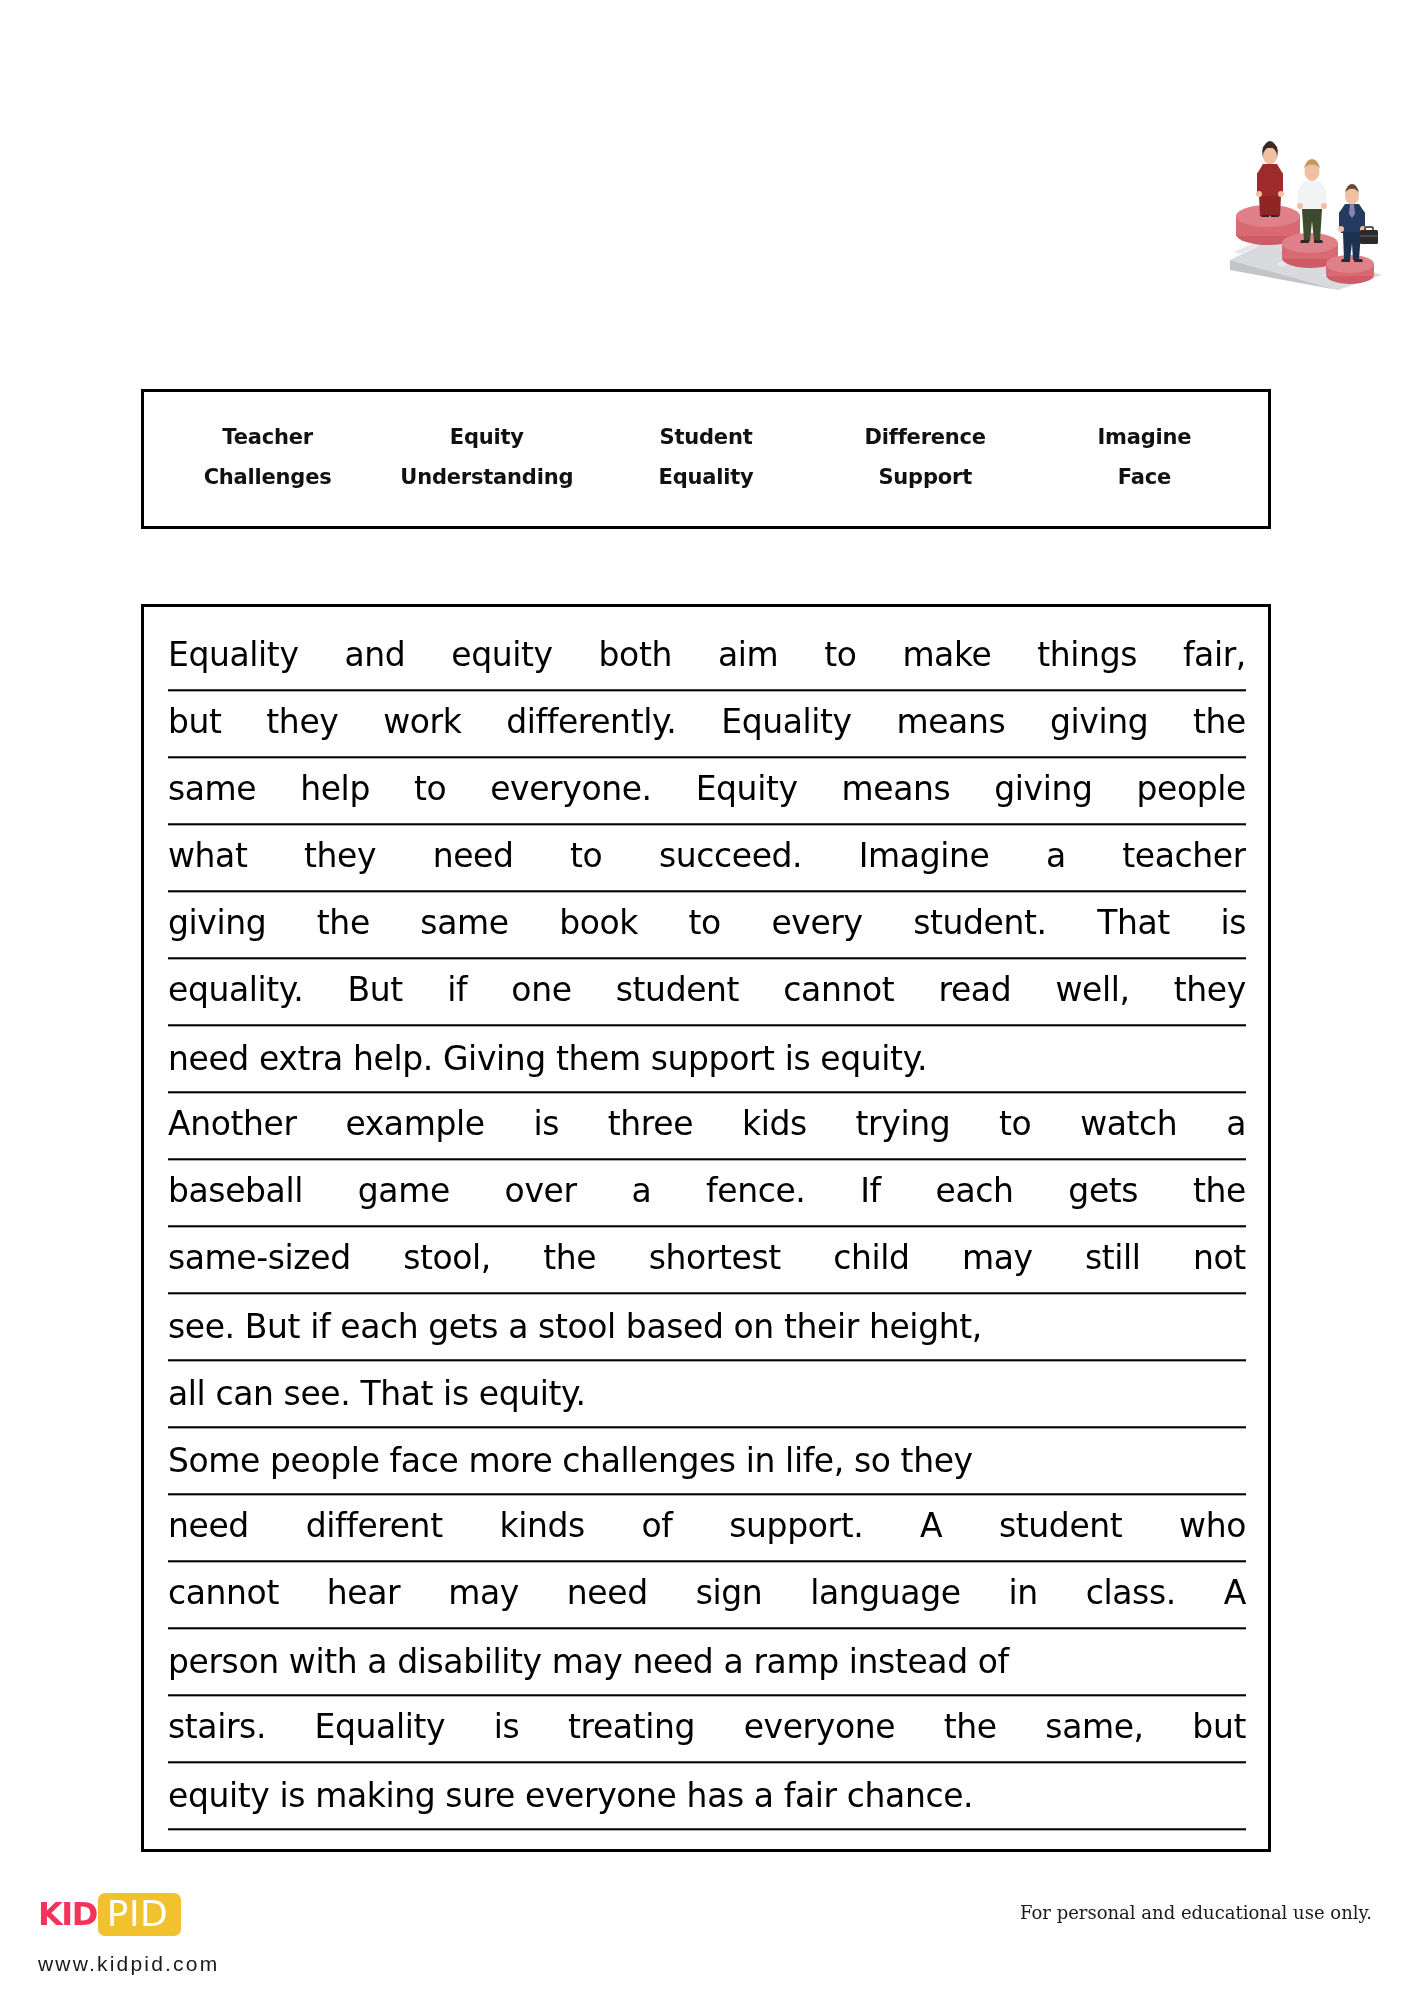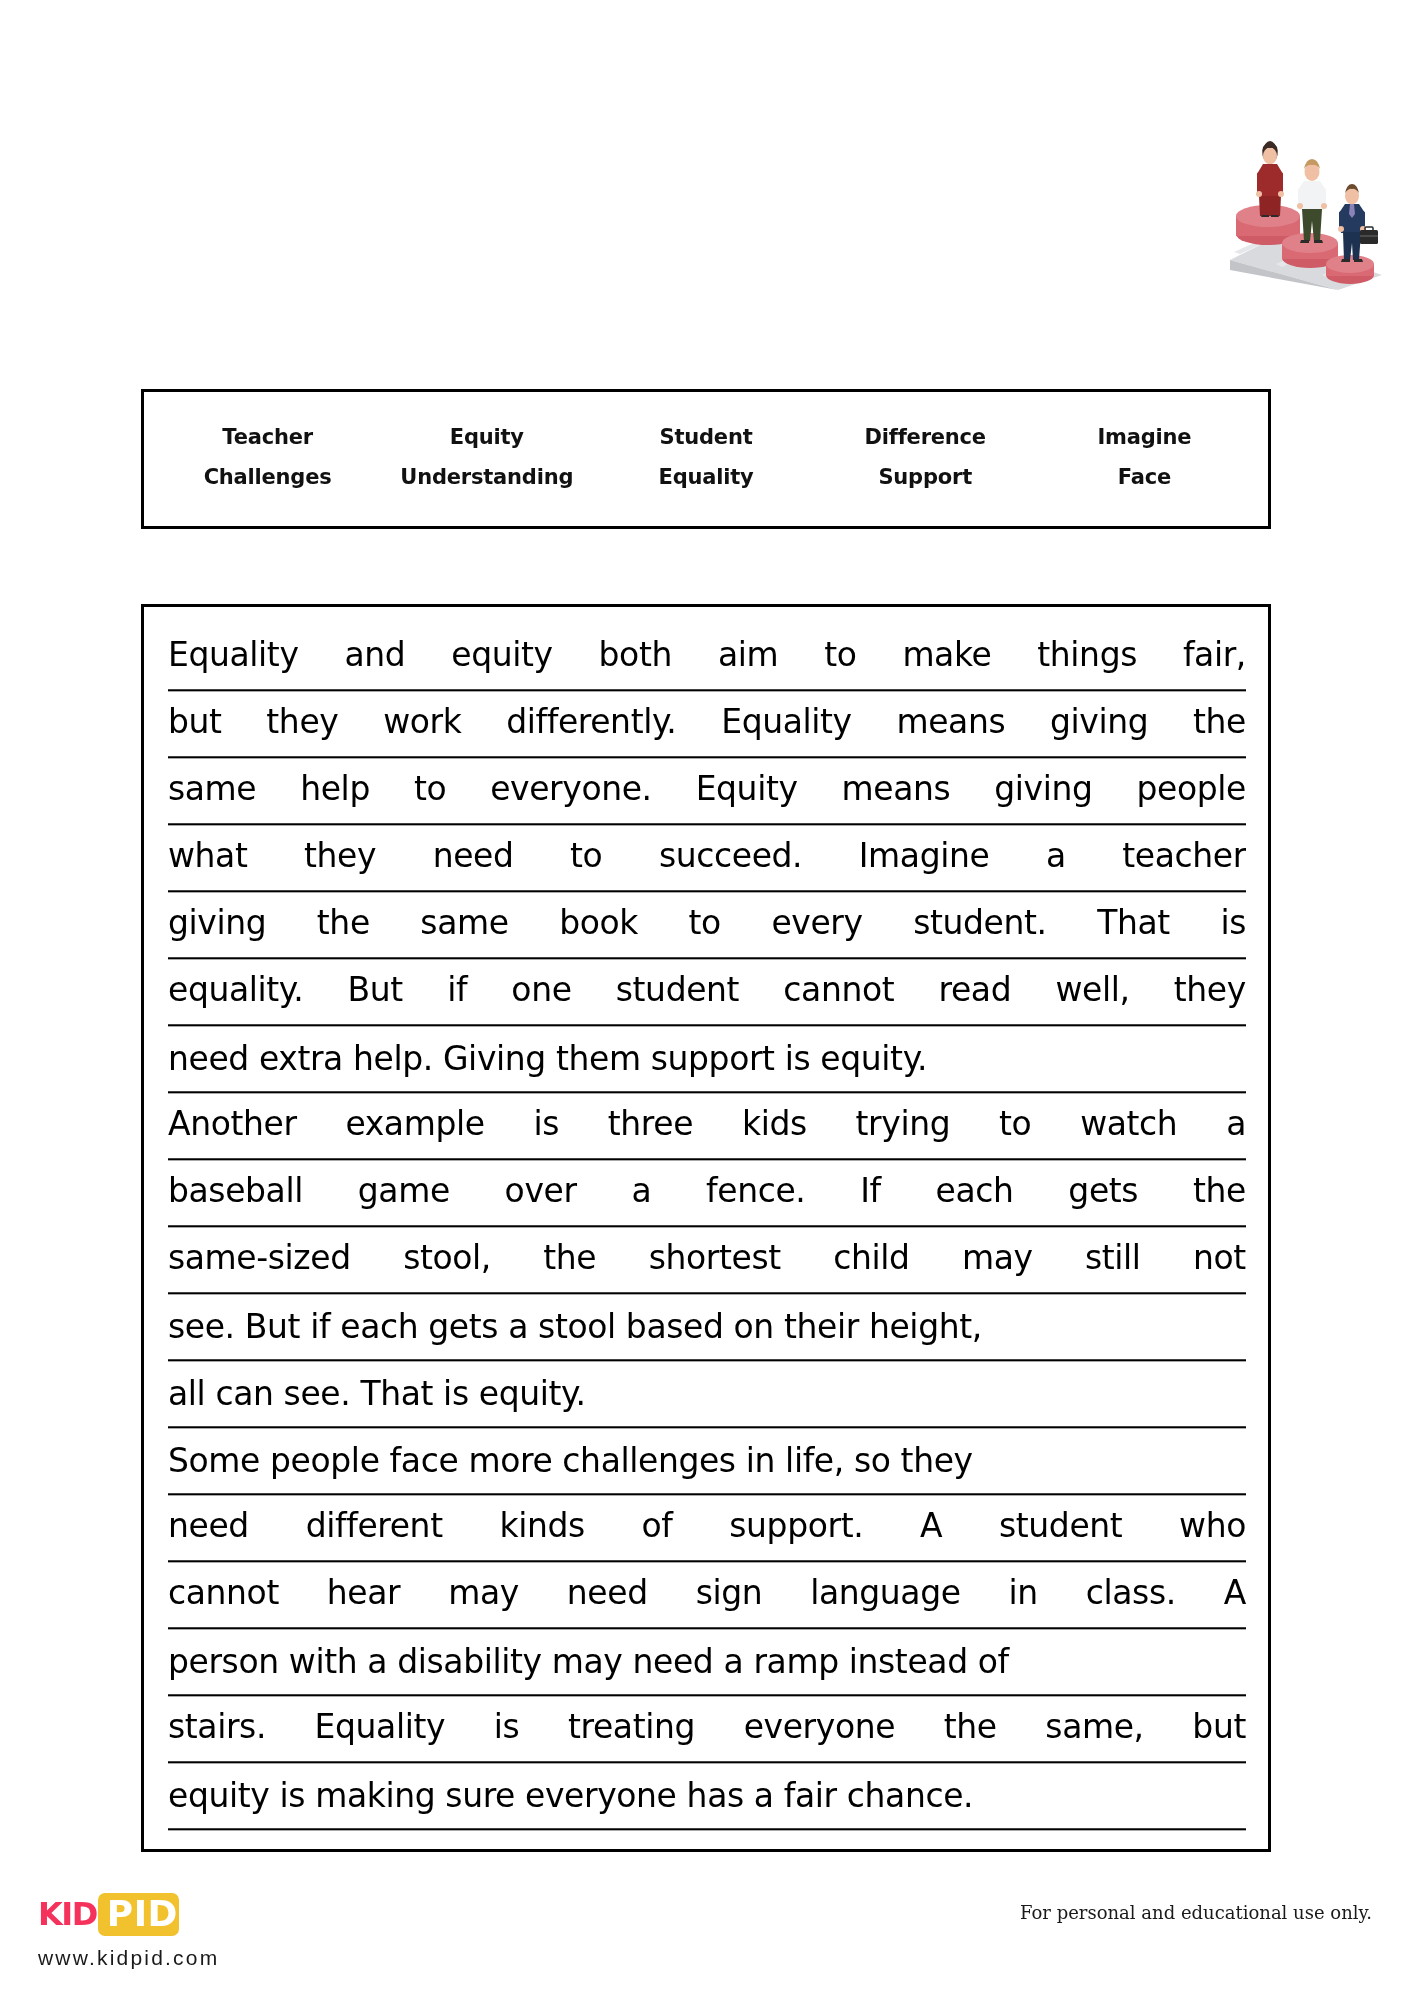--- a/index.html
+++ b/index.html
@@ -161,33 +161,33 @@
     font-family: "DejaVu Sans", sans-serif;
     font-weight: 700;
     font-size: 32px;
     letter-spacing: -1.5px;
     color: #f5325b;
     line-height: 1;
   }
 
   .logo-pid {
     font-family: "DejaVu Sans", sans-serif;
-    font-weight: 700;
+    font-weight: 400;
     font-size: 36px;
     letter-spacing: 0.5px;
     color: #ffffff;
     background: #f2c12e;
     border-radius: 7px;
-    padding: 3px 1px 4px 9px;
+    padding: 3px 13px 4px 9px;
     line-height: 1;
     margin-left: 1px;
   }
 
   .logo-url {
-    margin-top: 8px;
+    margin-top: 14px;
     font-family: "Liberation Sans", sans-serif;
     font-size: 21px;
     letter-spacing: 2.2px;
     color: #1a1a1a;
   }
 
   .footer-note {
     position: absolute;
     right: 42px;
     top: 1898px;

